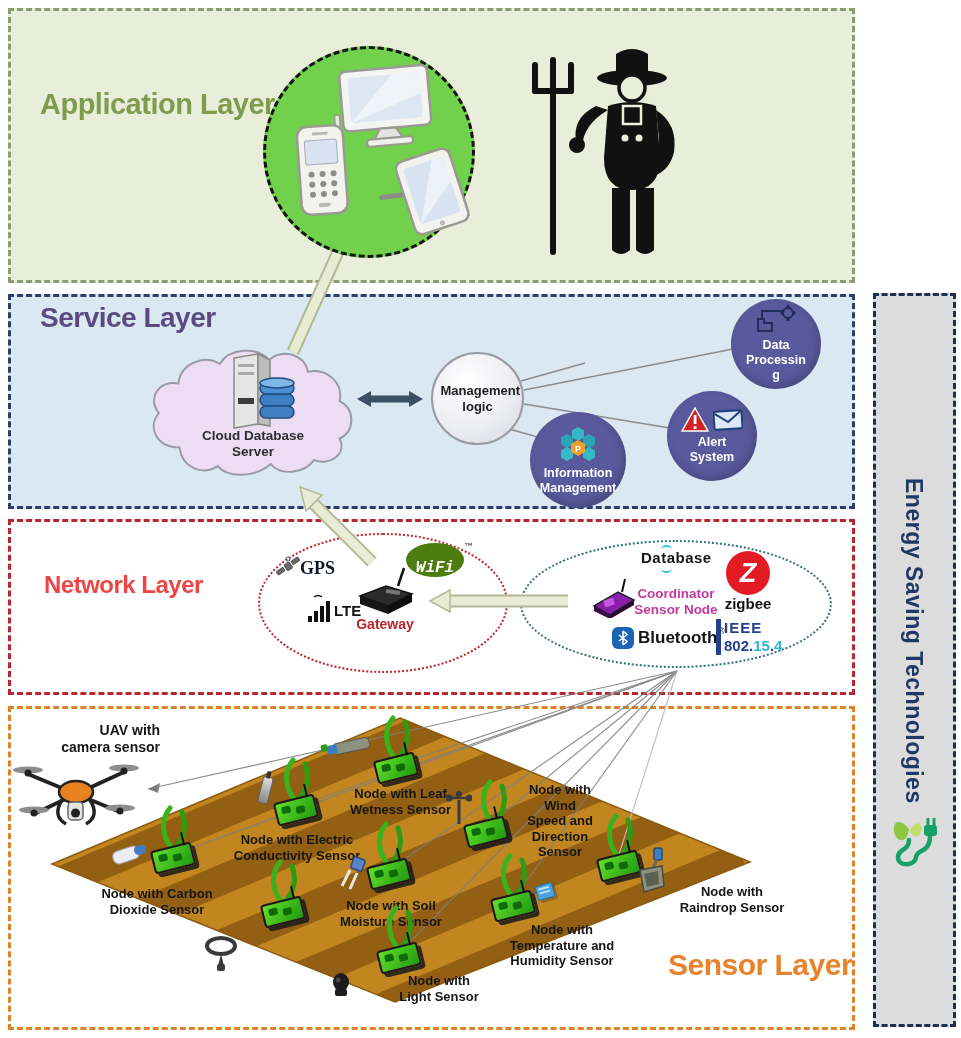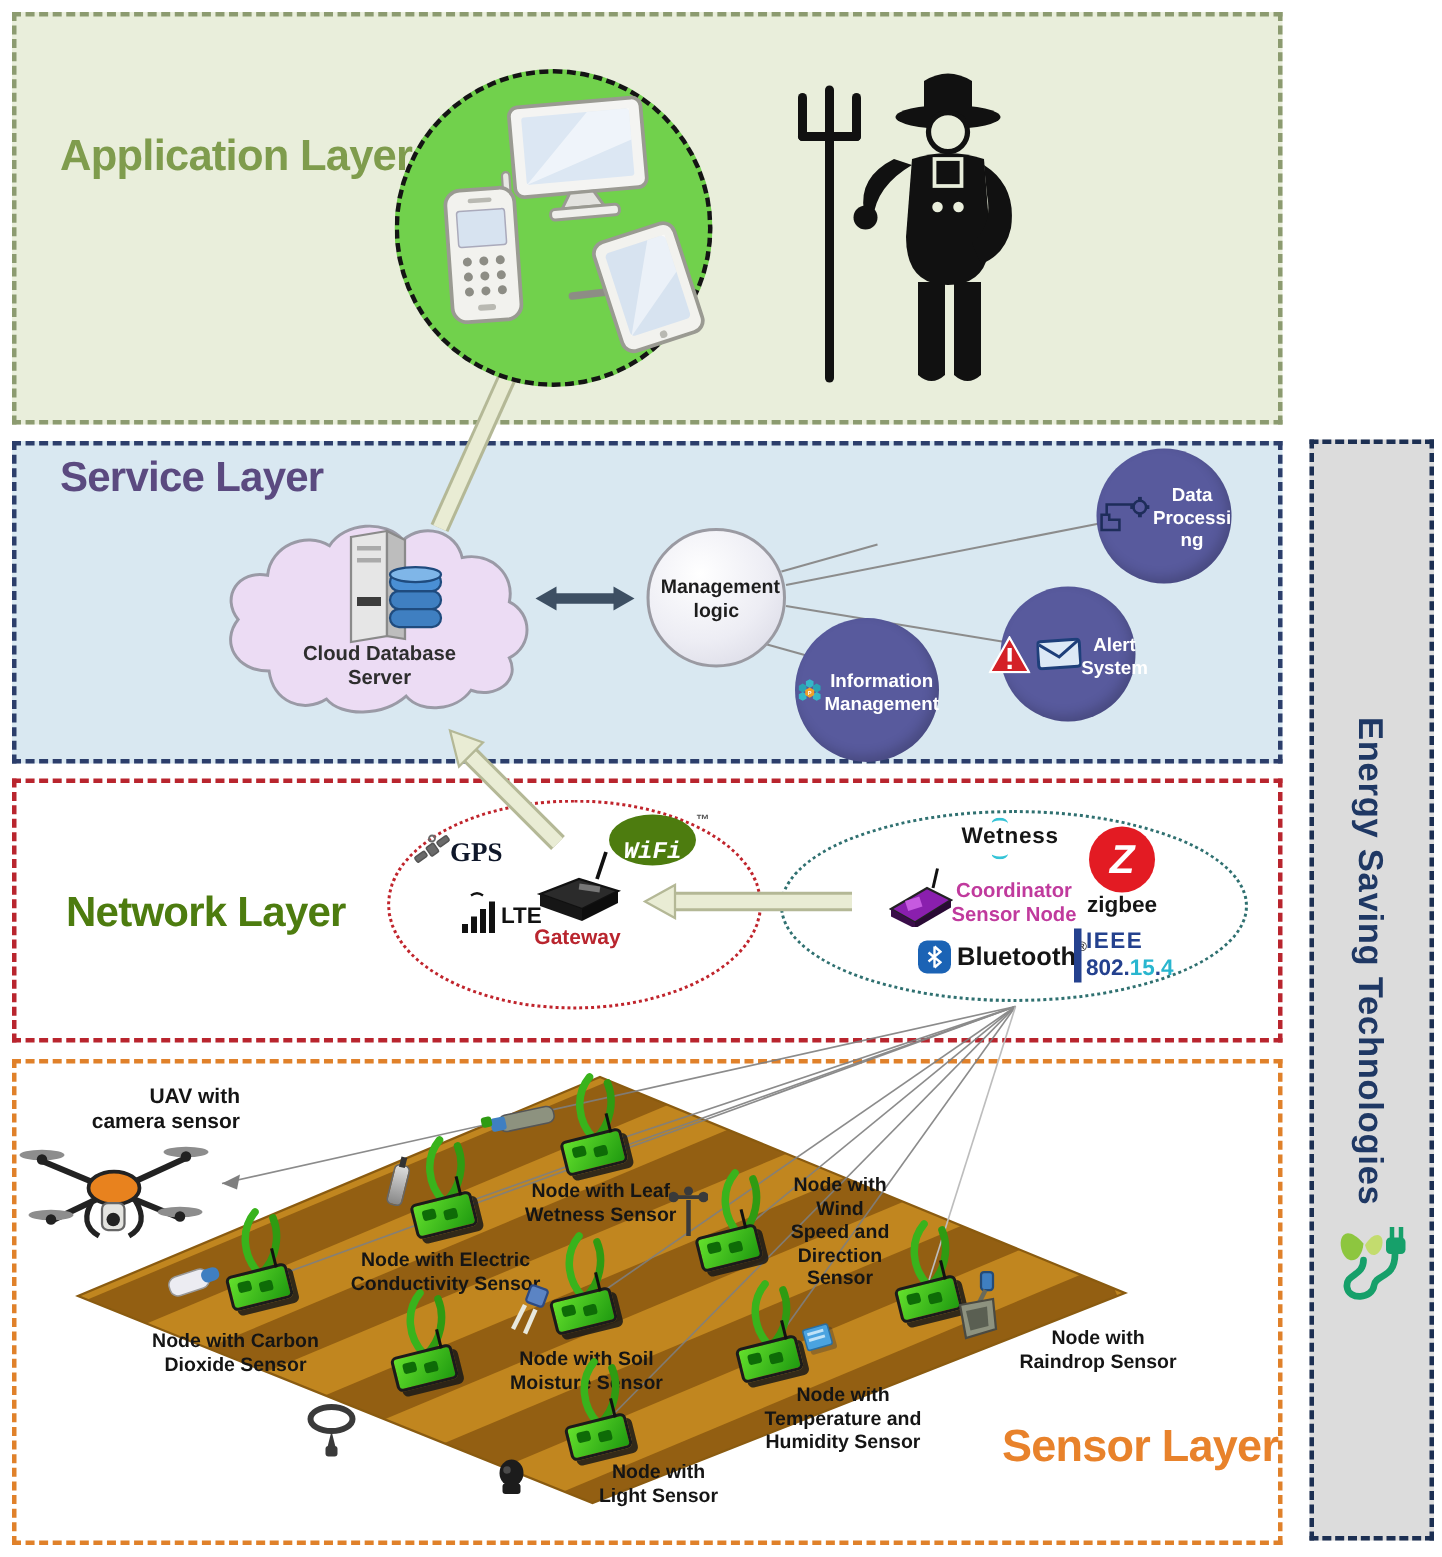--- a/index.html
+++ b/index.html
@@ -1,20 +1,20 @@
 <!DOCTYPE html>
 <html><head>
 <meta charset="utf-8">
 <style>
   html,body{margin:0;padding:0;background:#fff;font-family:"Liberation Sans",sans-serif;}
   #stage{position:relative;width:961px;height:1038px;background:#fff;overflow:hidden;}
   .layer{position:absolute;box-sizing:border-box;border:3px dashed #888;}
   .ltitle{position:absolute;font-weight:bold;letter-spacing:-.5px;}
   .nl{position:absolute;font-weight:bold;font-size:13px;color:#151515;text-align:center;line-height:1.2;white-space:pre-line;}
-  .circ{position:absolute;border-radius:50%;box-sizing:border-box;display:flex;align-items:center;justify-content:center;text-align:center;}
+  .circ{position:absolute;border-radius:50%;box-sizing:border-box;display:flex;flex-direction:column;align-items:center;justify-content:center;text-align:center;}
   .pcirc{background:#585a9d;color:#fff;font-weight:bold;font-size:12.5px;line-height:1.2;box-shadow:inset -3px -4px 8px rgba(0,0,0,.18);}
   .pcirc .clabel{white-space:pre-line;margin-top:3px;}
   .ellip{position:absolute;border-radius:50%;box-sizing:border-box;}
   .dev{position:absolute;width:38px;height:20px;background:linear-gradient(135deg,#63e02c,#1f9a10);border:2px solid #1b1b1b;border-radius:4px;transform:rotate(-14deg);box-shadow:3px 4px 0 rgba(25,25,25,.85);z-index:6;}
   .dev::after{content:"";position:absolute;right:4px;top:-13px;width:2px;height:13px;background:#111;}
   .dev::before{content:"";position:absolute;left:5px;top:4px;width:9px;height:7px;background:#0e6b07;border-radius:2px;box-shadow:14px 3px 0 #0e6b07;}
   .plant{position:absolute;z-index:6;}
   .acc{position:absolute;z-index:6;}
   svg{display:block;}
   .vertical{writing-mode:vertical-rl;}
@@ -25,21 +25,21 @@
 <div id="stage">
 
   <div class="layer" style="left:8px;top:8px;width:847px;height:275px;background:#e9eedb;border-color:#8c9b70;"></div>
   <div class="layer" style="left:8px;top:294px;width:847px;height:215px;background:#d9e8f1;border-color:#2c3e6b;"></div>
   <div class="layer" style="left:8px;top:519px;width:847px;height:176px;background:#ffffff;border-color:#b9252e;"></div>
   <div class="layer" style="left:8px;top:706px;width:847px;height:324px;background:#ffffff;border-color:#e0812a;"></div>
   <div class="layer" style="left:873px;top:293px;width:83px;height:734px;background:#dcdcdc;border-color:#1c2f52;"></div>
 
   <div class="ltitle" style="left:40px;top:88px;font-size:29px;color:#7f9c4d;">Application Layer</div>
   <div class="ltitle" style="left:40px;top:302px;font-size:28px;color:#5b4a80;">Service Layer</div>
-  <div class="ltitle" style="left:44px;top:592px;font-size:28px;color:#4d7c0f;">Network Layer</div>
+  <div class="ltitle" style="left:44px;top:571px;font-size:24px;color:#ef4444;">Network Layer</div>
   <div class="ltitle" style="left:668px;top:948px;font-size:30px;color:#e8822b;z-index:7;">Sensor Layer</div>
   <div class="ltitle vertical" style="left:900px;top:478px;font-size:23px;color:#1f3864;letter-spacing:.5px;">Energy Saving Technologies</div>
 
   <svg class="acc" style="left:891px;top:813px;z-index:6;" width="52" height="62" viewBox="0 0 52 62">
     <path d="M18 16 C6 2 0 12 4 22 C8 31 17 28 18 16 Z" fill="#8dc63f"></path>
     <path d="M19 17 C26 6 33 10 30 19 C27 26 21 25 19 17 Z" fill="#c3dc6e"></path>
     <rect x="33" y="12" width="13" height="11" rx="3" fill="#16a06a"></rect>
     <rect x="35.5" y="5" width="3" height="8" fill="#16a06a"></rect>
     <rect x="41.5" y="5" width="3" height="8" fill="#16a06a"></rect>
     <path d="M18 27 C18 38 6 36 7 45 C8 54 24 53 25 44 C26 36 39 40 39 23" stroke="#16a06a" stroke-width="4.5" fill="none" stroke-linecap="round"></path>
@@ -207,21 +207,21 @@
     <polygon points="8,30 34,20 60,28 36,40" fill="#2b2b2b" stroke="#111" stroke-width="1.5"></polygon>
     <polygon points="8,30 8,38 36,48 36,40" fill="#161616"></polygon>
     <polygon points="36,40 60,28 60,36 36,48" fill="#0d0d0d"></polygon>
     <rect x="34" y="24" width="14" height="4" fill="#777" transform="rotate(8 41 26)"></rect>
   </svg>
   <div class="nl" style="left:350px;top:616px;width:70px;font-size:14px;color:#b9252e;">Gateway</div>
 
   <div class="acc" style="left:641px;top:549px;width:86px;">
     <i style="position:absolute;left:20px;top:-4px;width:11px;height:6px;border-top:2.5px solid #35c4d7;border-radius:50% 50% 0 0;"></i>
     <i style="position:absolute;left:20px;top:16px;width:11px;height:6px;border-bottom:2.5px solid #35c4d7;border-radius:0 0 50% 50%;"></i>
-    <span class="nl" style="position:static;font-size:15px;color:#161616;letter-spacing:.5px;">Wetness</span>
+    <span class="nl" style="position:static;font-size:15px;color:#161616;letter-spacing:.5px;">Database</span>
   </div>
 
   <div class="acc" style="left:726px;top:551px;width:44px;height:44px;background:#e31b23;border-radius:50%;display:flex;align-items:center;justify-content:center;">
     <span style="color:#fff;font-weight:bold;font-style:italic;font-size:27px;line-height:1;">Z</span>
   </div>
   <div class="nl" style="left:716px;top:595px;width:64px;font-size:15px;">zigbee</div>
 
   <svg class="acc" style="left:592px;top:578px;" width="44" height="40" viewBox="0 0 44 40">
     <line x1="30" y1="14" x2="33" y2="1" stroke="#111" stroke-width="2"></line>
     <polygon points="2,28 26,14 42,22 18,37" fill="#8a1fae" stroke="#222" stroke-width="1.5"></polygon>

